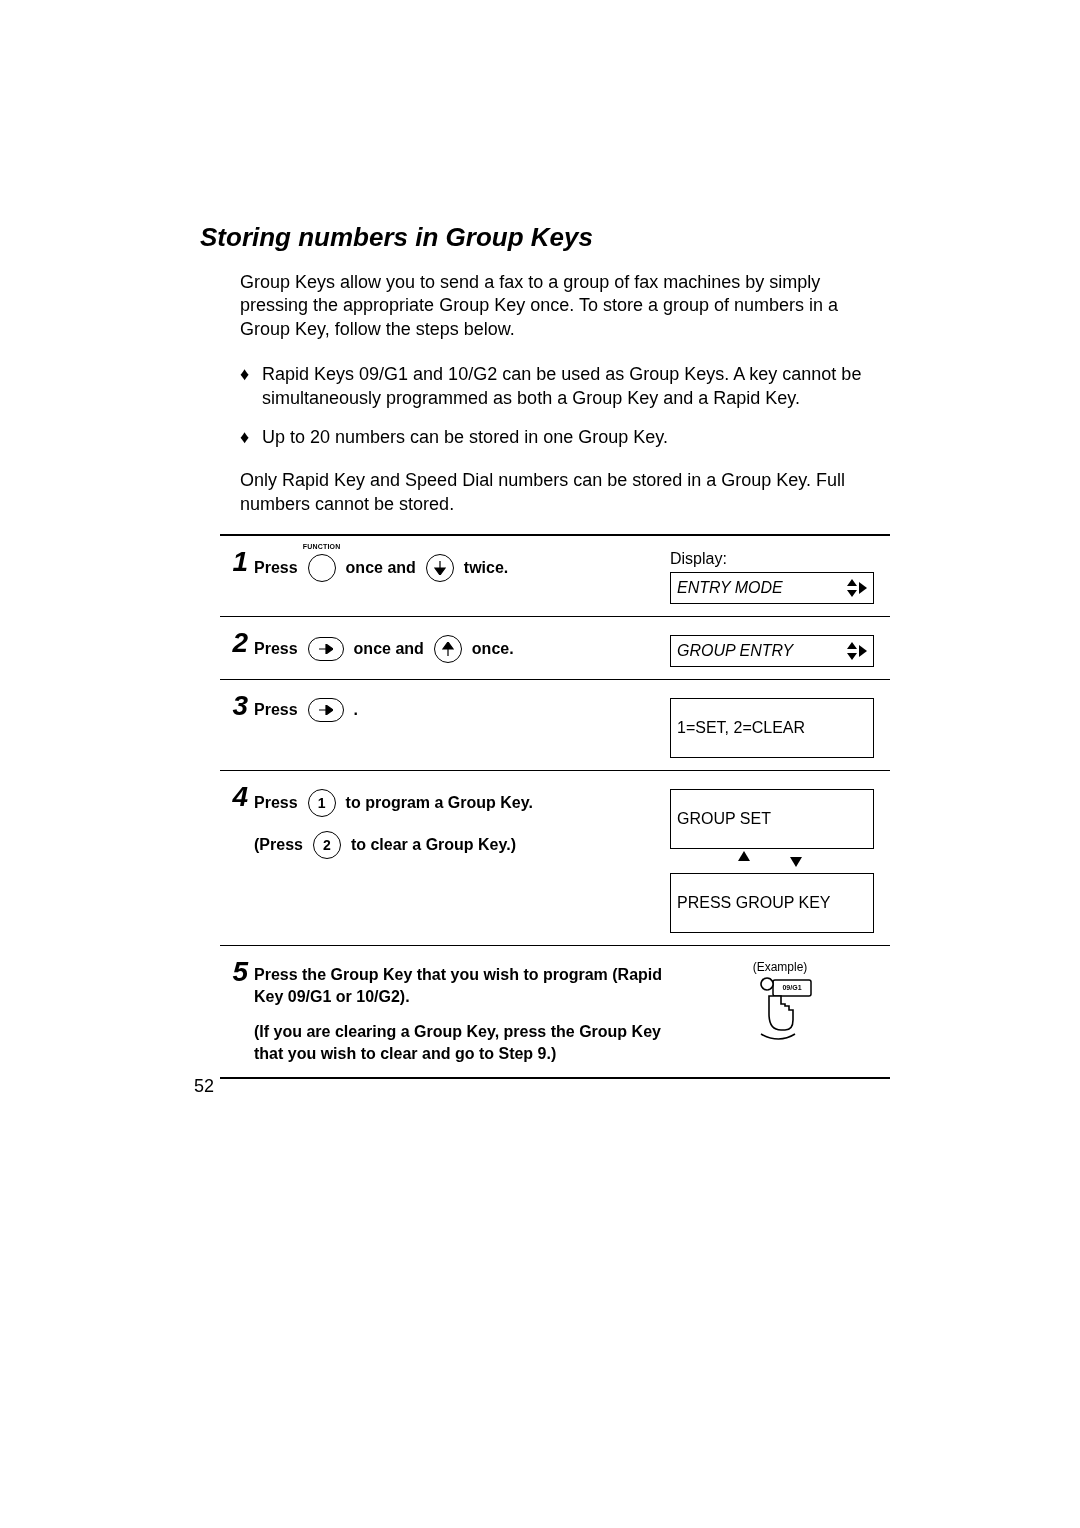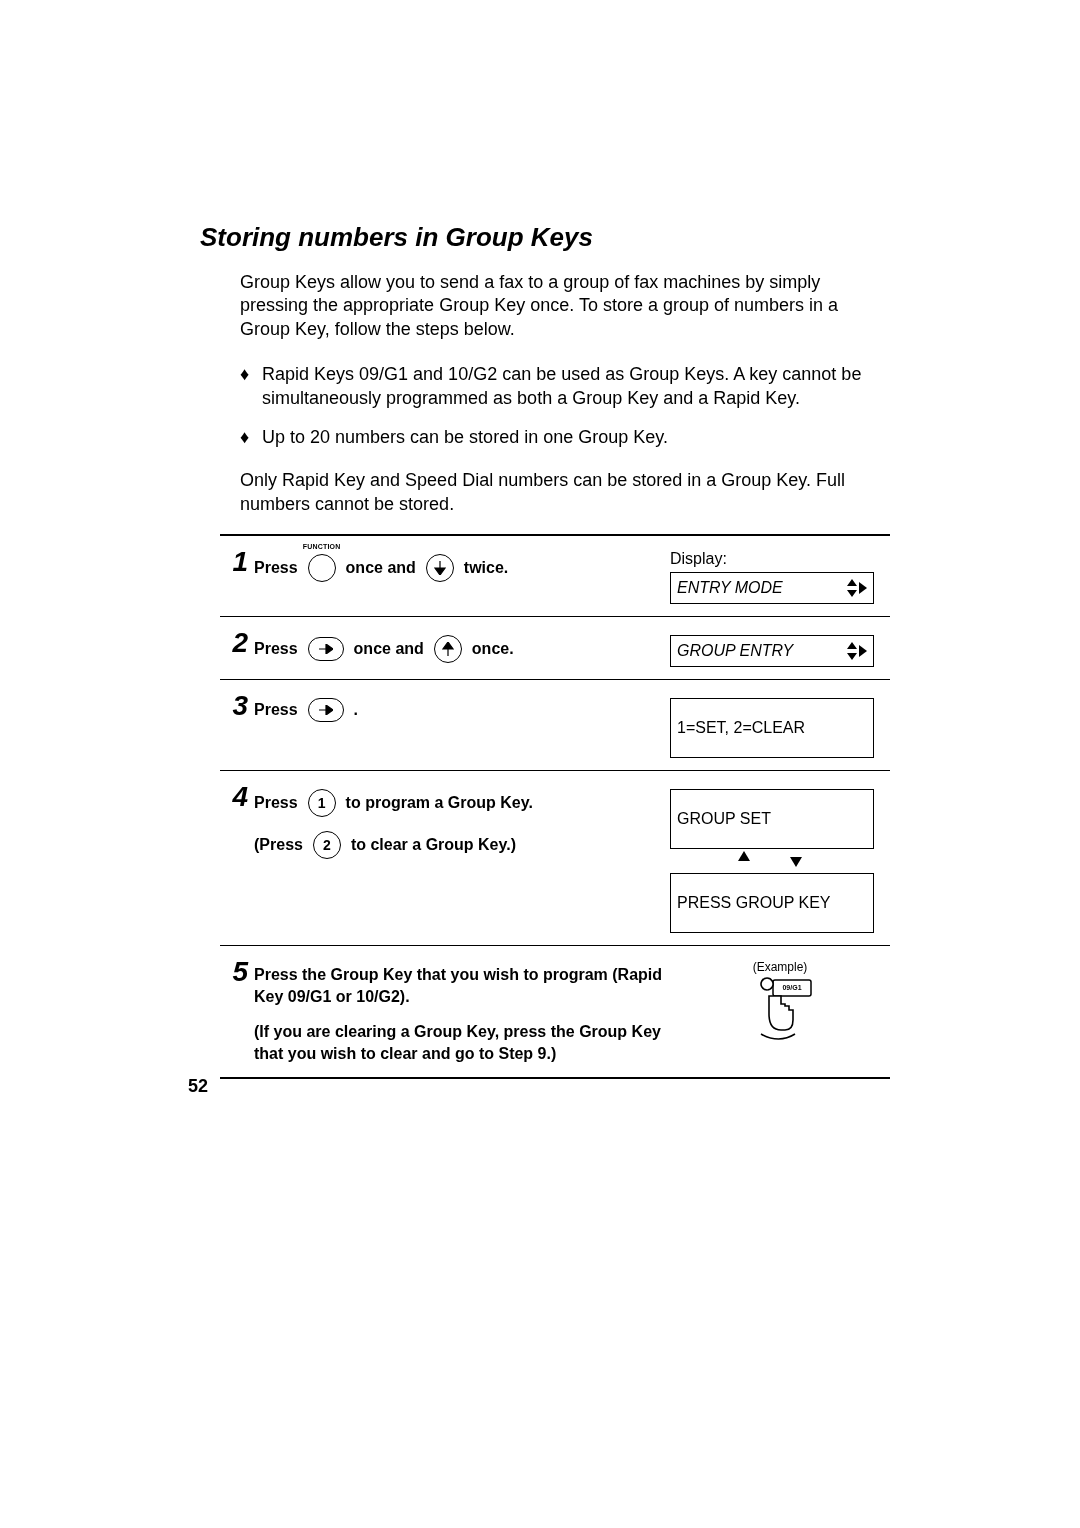--- a/index.html
+++ b/index.html
@@ -135,21 +135,21 @@
   .func-label {
     position:absolute; top:-12px; left:50%; transform:translateX(-50%);
     font-size:7px; font-weight:bold; letter-spacing:0.2px;
   }
   .display-label { font-size:16px; margin-bottom:2px; }
   .step4-disp { display:flex; flex-direction:column; align-items:flex-start; }
   .between-arrows { display:flex; justify-content:center; gap:40px; width:200px; margin:2px 0;}
   .example-block { text-align:center; }
   .example-block .ex-label { font-size:12px; margin-bottom:0; }
   .page-number {
-    position:absolute; left:188px; top:1076px; font-size:18px; font-weight:bold;
+    position:absolute; left:194px; top:1076px; font-size:18px; font-weight:normal;
   }
   .step5-text { font-size:16px; font-weight:bold; line-height:1.35; }
 </style>
 </head>
 <body>
 
 <div class="page">
 
 
   <div class="section-title">Storing numbers in Group Keys</div>

